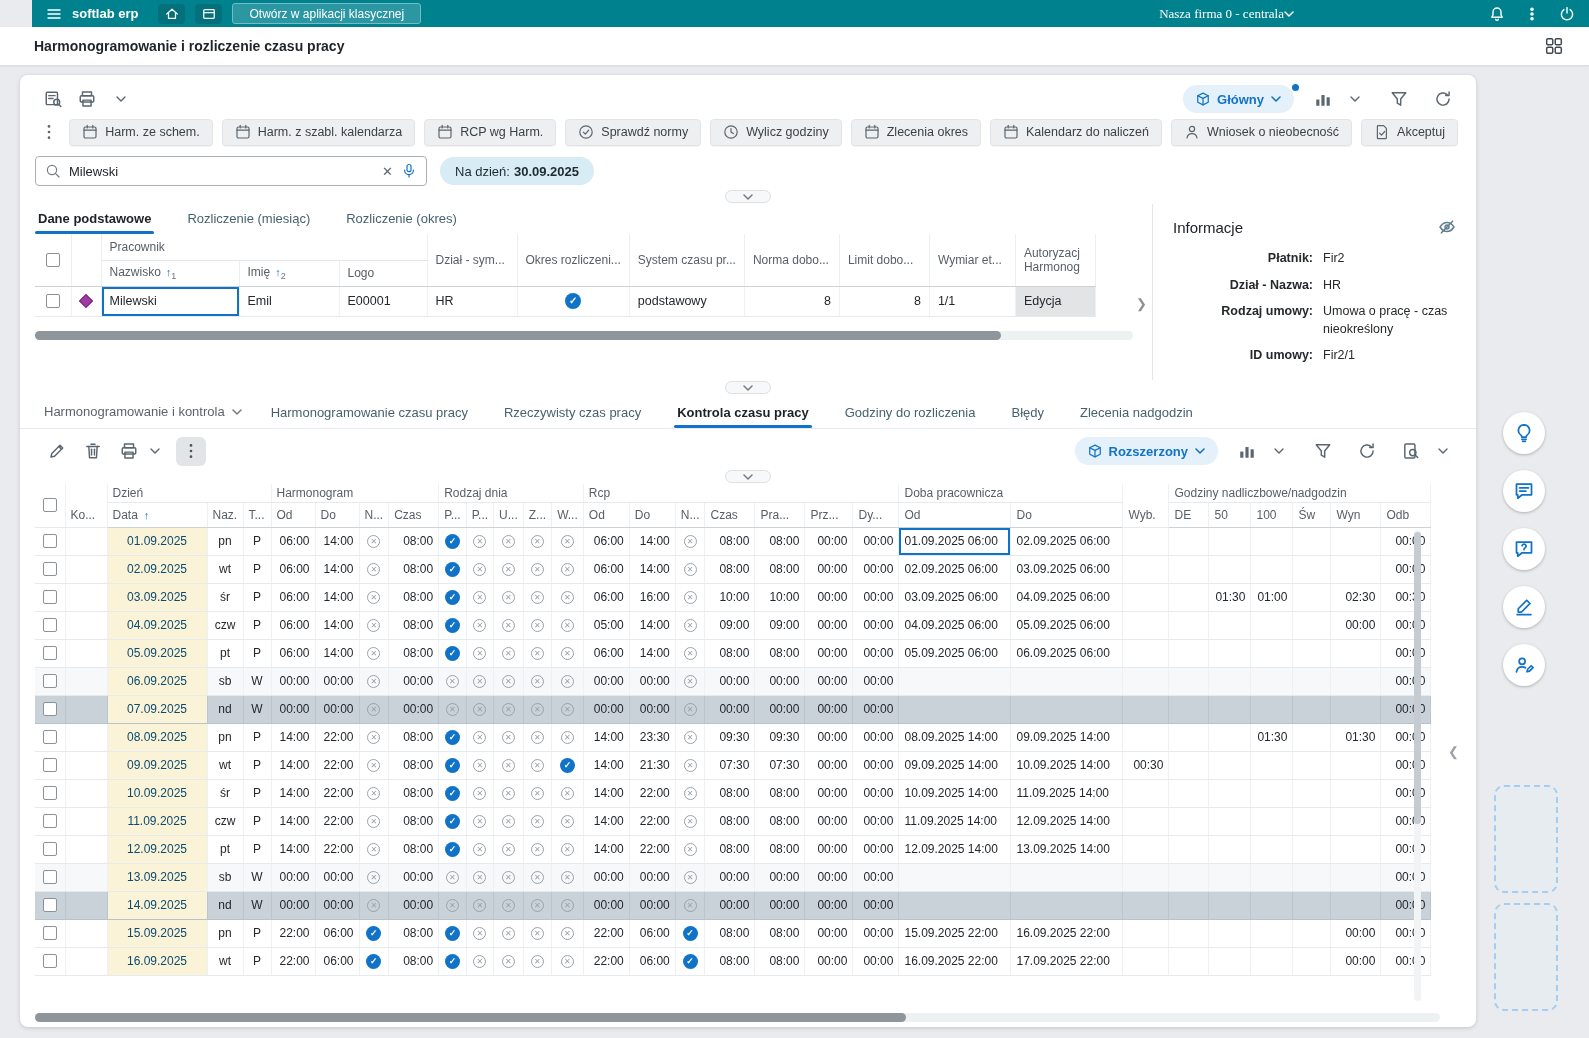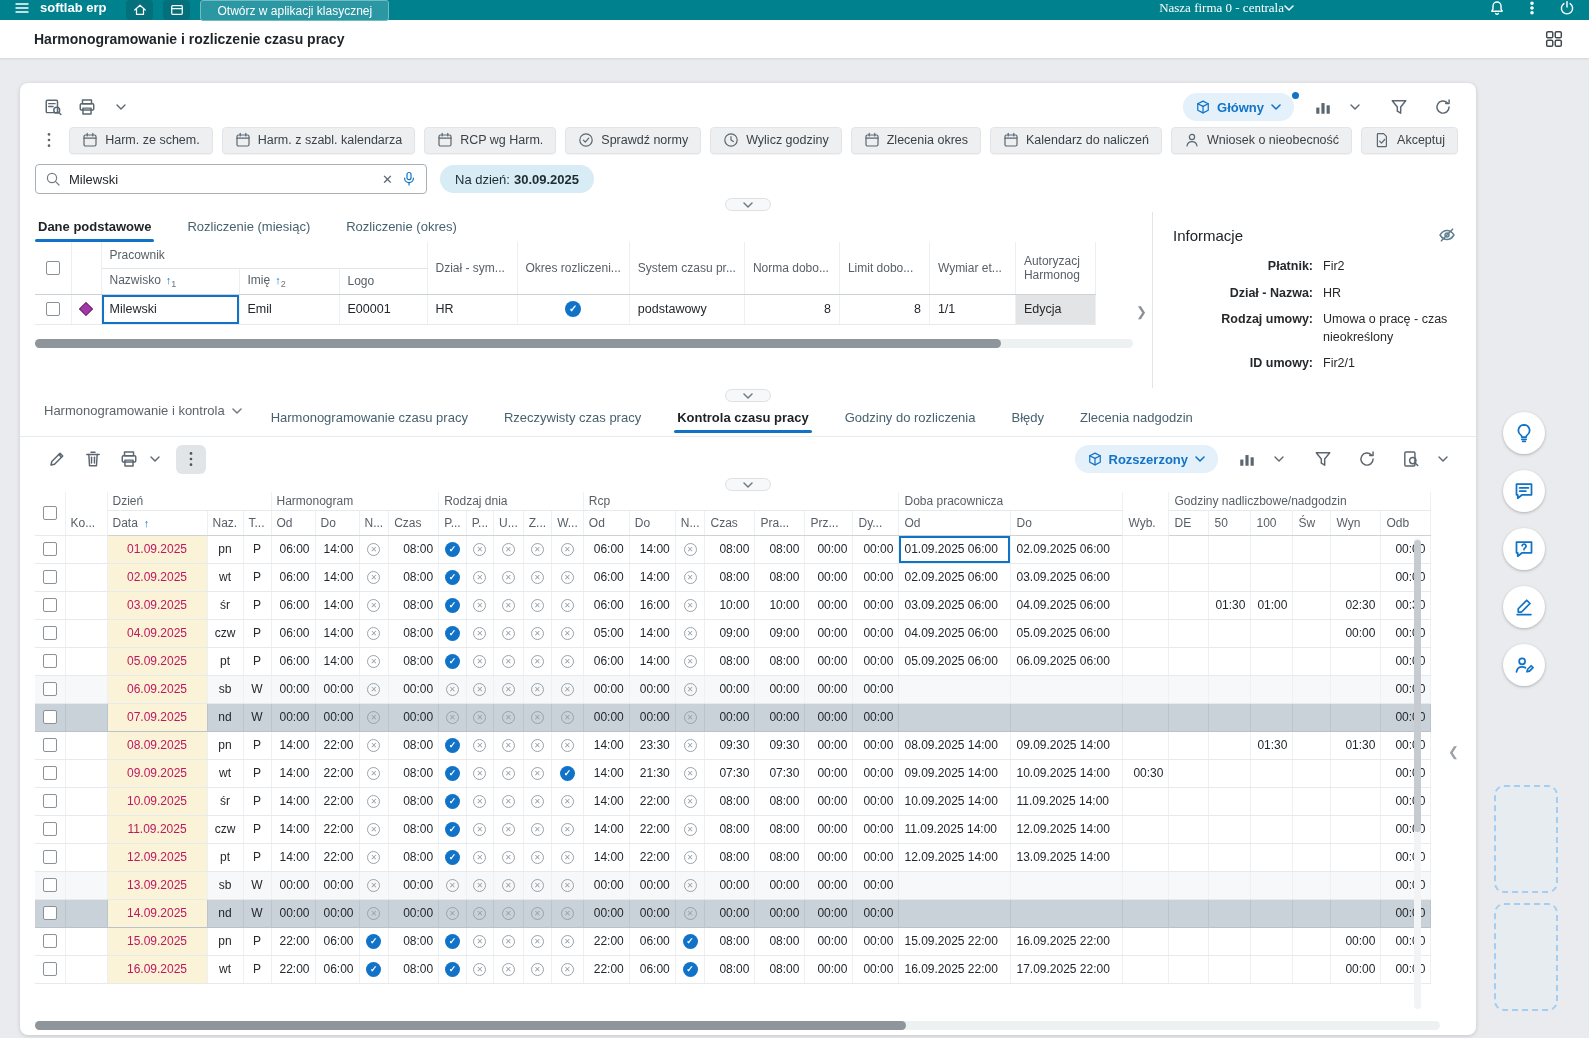--- a/index.html
+++ b/index.html
@@ -10,35 +10,35 @@
   .i16{width:16px;height:16px;stroke:#5b6670;stroke-width:1.2;}
   .i18{width:18px;height:18px;stroke:#5b6670;stroke-width:1.3;}
   .iw{width:16px;height:16px;stroke:#fff;stroke-width:1.4;}
   .i14b{width:14px;height:14px;stroke:#1173c8;stroke-width:1.4;}
   .icar{width:10px;height:6px;stroke:#5b6670;stroke-width:1.4;}
   .icarb{width:10px;height:6px;stroke:#1173c8;stroke-width:1.6;}
   .icarw{width:10px;height:6px;stroke:#fff;stroke-width:1.5;}
   .icarg{width:10px;height:6px;stroke:#737b82;stroke-width:1.5;}
 
   
-  .appbar{height:20px;background:#00828e;color:#fff;display:flex;align-items:flex-start;padding:0 14px;gap:10px;}
+  .appbar{height:27px;background:#00828e;color:#fff;display:flex;align-items:center;padding:0 14px;gap:10px;margin-left:32px;}
   .abicon{display:flex;align-items:center;cursor:pointer;}
   .brand{font-weight:bold;font-size:13px;margin-right:10px;white-space:nowrap;}
   .appbtn{width:27px;height:20px;background:#03707c;border-radius:4px;display:flex;align-items:center;justify-content:center;cursor:pointer;}
   .classic{height:21px;background:#2b97a3;border:1px solid #74bcc4;color:#fff;font-size:12px;padding:0 16px;border-radius:3px;display:flex;align-items:center;font-family:inherit;cursor:pointer;}
   .company{margin-left:auto;margin-right:185px;font-size:13px;display:flex;gap:0;align-items:center;cursor:pointer;white-space:nowrap;font-family:Liberation Serif, serif;}
   .appicons{display:flex;gap:19px;align-items:center;}
 
   
   .titlebar{height:38px;background:#fff;display:flex;align-items:center;padding:0 26px 0 34px;box-shadow:0 1px 2px rgba(0,0,0,.10);}
   .title{font-size:14px;font-weight:bold;color:#1f2428;}
   .appsgrid{margin-left:auto;display:flex;}
 
   
-  .card{position:absolute;left:20px;top:83px;width:1456px;height:952px;background:#fff;border-radius:8px;box-shadow:0 1px 4px rgba(0,0,0,.16);display:flex;flex-direction:column;overflow:hidden;}
+  .card{position:absolute;left:20px;top:75px;width:1456px;height:952px;background:#fff;border-radius:8px;box-shadow:0 1px 4px rgba(0,0,0,.16);display:flex;flex-direction:column;overflow:hidden;}
   .tb1{height:40px;display:flex;align-items:center;padding:8px 18px 0 18px;gap:4px;}
   .tico{width:30px;height:28px;display:flex;align-items:center;justify-content:center;cursor:pointer;border-radius:4px;}
   .tb1r{margin-left:auto;display:flex;align-items:center;gap:14px;}
   .pill{position:relative;display:inline-flex;align-items:center;gap:7px;height:28px;background:#e4f0fa;border-radius:15px;padding:0 13px;color:#1173c8;font-size:13px;font-weight:bold;cursor:pointer;white-space:nowrap;}
   .pilldot{position:absolute;top:-1px;right:-5px;width:7px;height:7px;border-radius:50%;background:#1173c8;}
   .tb2{height:34px;display:flex;align-items:center;padding:0 18px;gap:9px;}
   .actbtn{height:27px;background:#edeff1;border:1px solid #e2e5e7;border-radius:4px;color:#3b4247;font-size:12.5px;display:inline-flex;align-items:center;gap:7px;padding:0 12px;font-family:inherit;cursor:pointer;white-space:nowrap;box-shadow:0 1px 1px rgba(0,0,0,.05);}
   .searchrow{height:40px;display:flex;align-items:center;padding:4px 18px 0 15px;}
   .searchbox{width:392px;height:30px;border:1px solid #a9b1b7;border-radius:4px;display:flex;align-items:center;padding:0 9px;gap:8px;background:#fff;}
   .searchbox input{border:none;outline:none;flex:1;font-size:13px;color:#22272b;font-family:inherit;background:transparent;}
@@ -74,38 +74,38 @@
   .hscroll.emp .thumb{width:88%;}
   .morecols{position:absolute;left:1116px;top:92px;color:#8a9196;font-size:13px;cursor:pointer;}
   .infopanel{flex:1;border-left:1px solid #e2e5e7;padding:14px 20px 0 20px;}
   .iphead{display:flex;align-items:center;font-size:15px;color:#202428;margin-bottom:14px;}
   .iphead .svgw{margin-left:auto;cursor:pointer;}
   .ip-row{display:flex;margin-bottom:9px;font-size:12.5px;line-height:1.4;}
   .ip-l{width:140px;text-align:right;font-weight:bold;color:#26292c;flex:none;}
   .ip-v{margin-left:10px;color:#26292c;max-width:140px;}
 
   
-  .sectabs{height:34px;display:flex;align-items:flex-start;padding-left:24px;border-bottom:1px solid #e8ebed;}
+  .sectabs{height:34px;display:flex;align-items:flex-end;padding-left:24px;border-bottom:1px solid #e8ebed;}
   .seltor{display:flex;align-items:center;gap:7px;font-size:13px;color:#5b6artifacts;color:#5c646b;padding-bottom:9px;margin-right:26px;cursor:pointer;white-space:nowrap;}
   .tb3{height:40px;display:flex;align-items:center;padding:4px 18px 0 22px;gap:6px;}
   .kebabbox{width:30px;height:29px;background:#e2e5e7;border-radius:6px;display:flex;align-items:center;justify-content:center;cursor:pointer;}
   .tb3r{margin-left:auto;display:flex;align-items:center;gap:14px;}
 
   
   .gridwrap{flex:1;position:relative;overflow:hidden;}
   .grid{border-collapse:collapse;table-layout:fixed;margin-left:15px;}
   .grid th,.grid td{border-right:1px solid #eef1f2;border-bottom:1px solid #e7eaec;font-size:12px;color:#23282d;padding:0 5px;height:28px;overflow:hidden;white-space:nowrap;}
   .grid thead th{color:#575f67;font-weight:normal;text-align:left;}
   .grid .grow1 th{height:18px;font-size:12px;}
   .grid .grow2 th{height:25px;border-bottom:1px solid #ccd2d6;}
   .grid th.vbot{vertical-align:bottom;padding-bottom:5px;}
   .c-num{text-align:right;}
   .c-ctr{text-align:center;}
   .c-ic{text-align:center;padding:0 2px;}
-  td.c-date{background:#faf3d7;color:#be185d;text-align:center;}
+  td.c-date{background:#faf3d7;color:#0c4a6e;text-align:center;}
   .c-doba{text-align:left;padding:0 4px;}
   tr.sb td{background:#f6f8f9;}
   tr.nd td{background:#c9d1d9;border-bottom-color:#b9c2ca;border-right-color:#bcc5cd;}
   tr.sb td.c-date,tr.nd td.c-date{background:#faf3d7;}
   .selcell{box-shadow:inset 0 0 0 2px #1173c8;background:#fff;}
   .ic-x{display:inline-flex;width:13px;height:13px;border:1px solid #9aa2a9;border-radius:50%;align-items:center;justify-content:center;color:#9aa2a9;font-size:8px;line-height:1;vertical-align:middle;}
   .ic-x::before{content:"✕";}
   .ic-check{display:inline-flex;width:15px;height:15px;background:#1173c8;border-radius:50%;align-items:center;justify-content:center;color:#fff;font-size:9px;font-weight:bold;line-height:1;vertical-align:middle;}
   .ic-check::before{content:"✓";}
   .ic-check.big{width:16px;height:16px;font-size:10px;}

